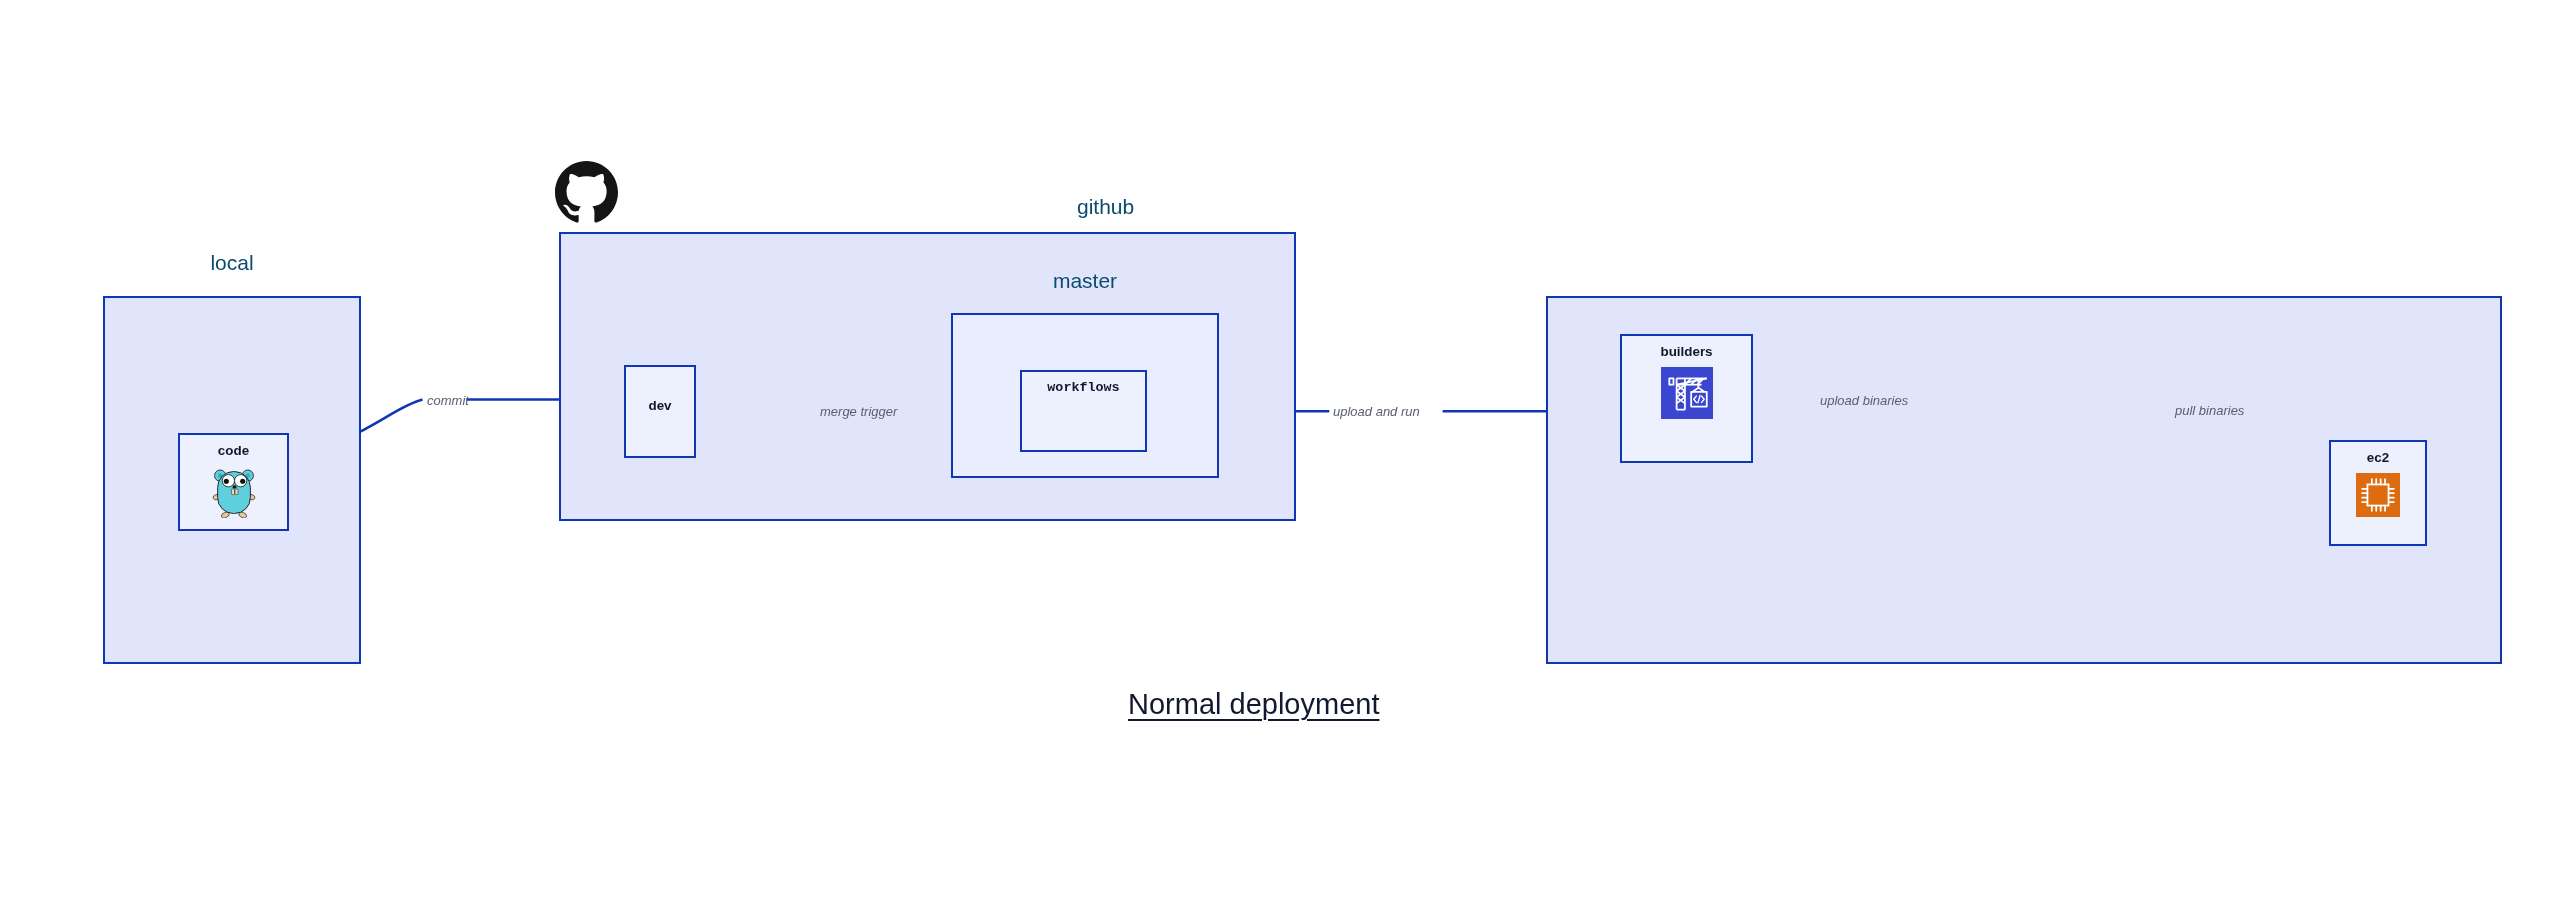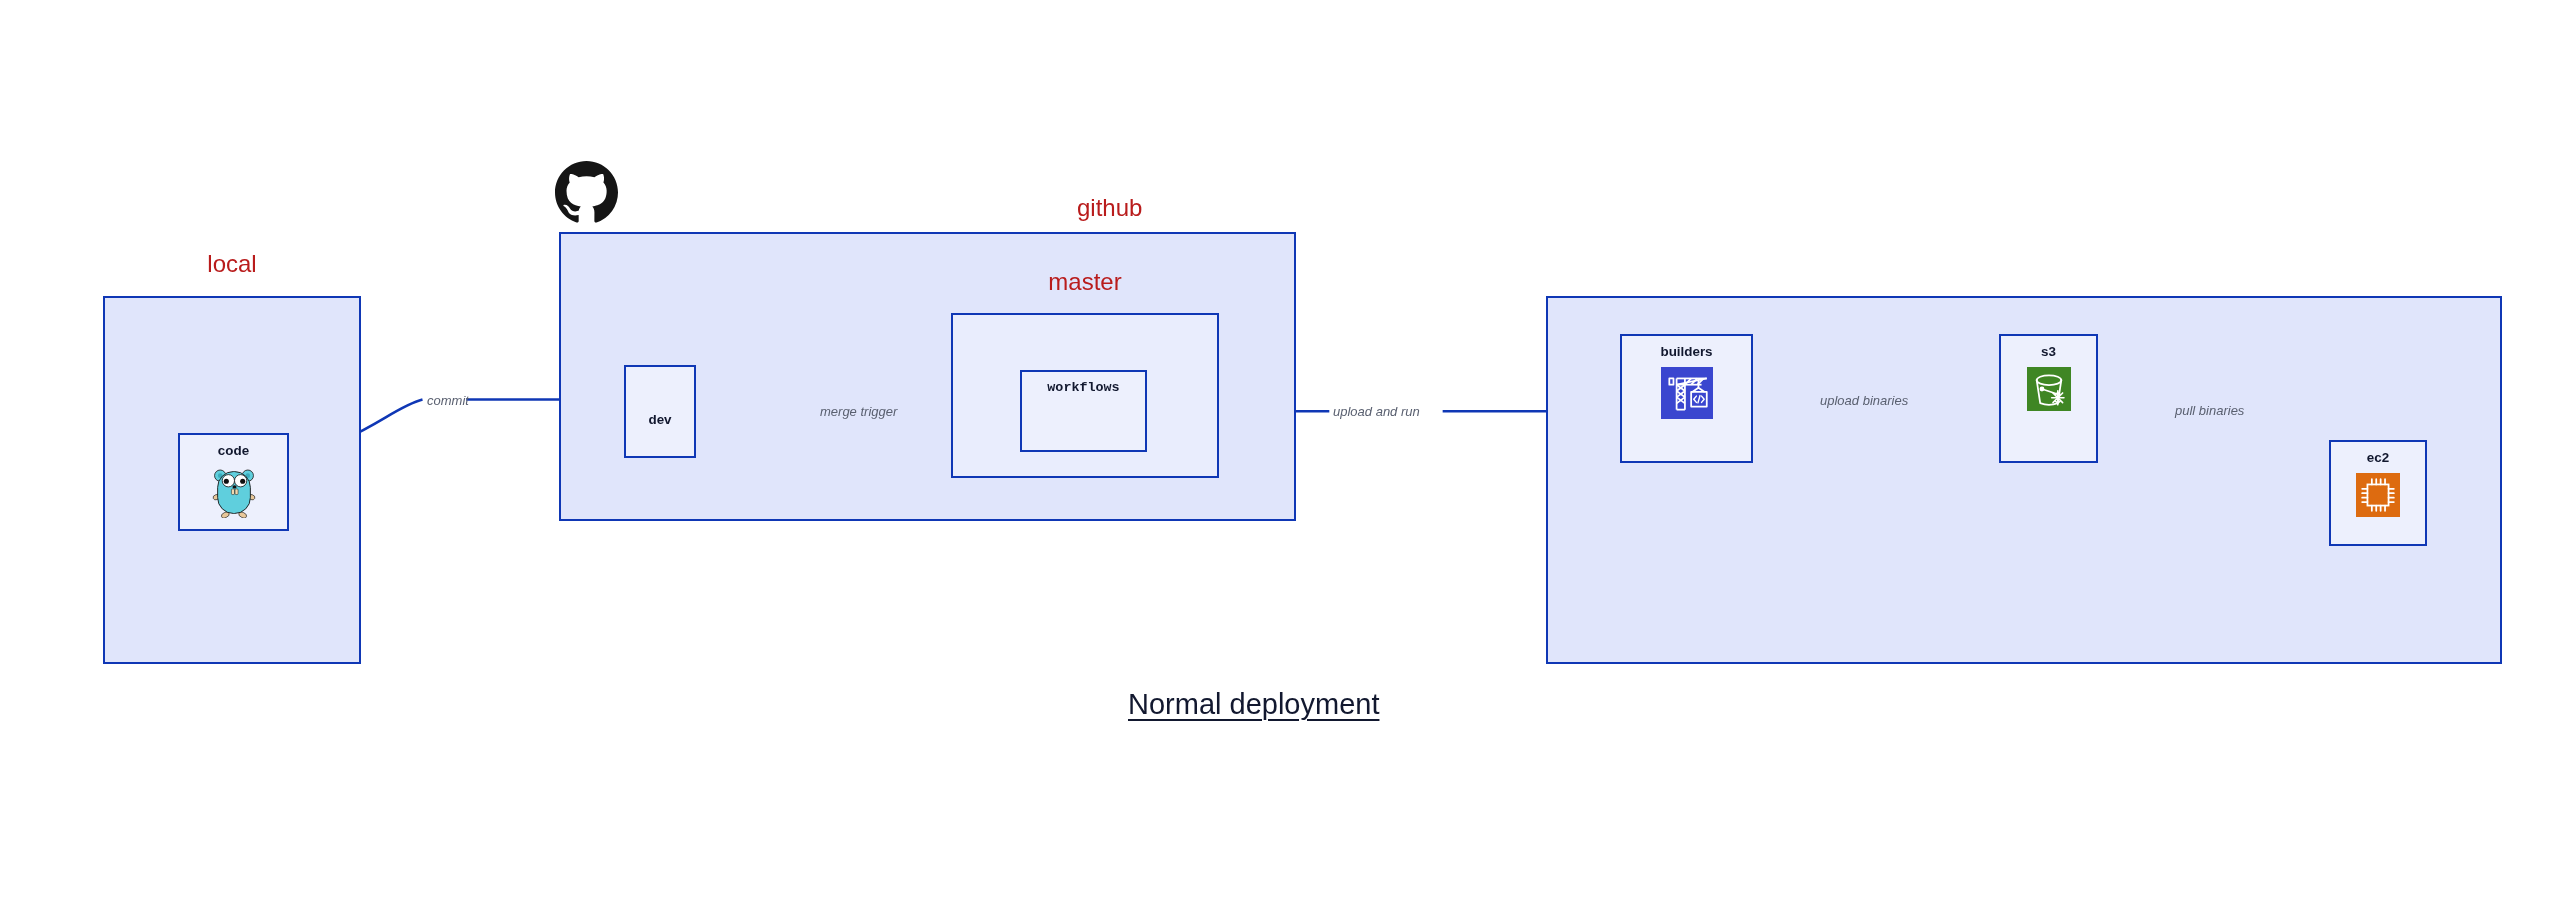--- a/index.html
+++ b/index.html
@@ -30,22 +30,22 @@
     box-sizing: border-box;
     border: 2.6px solid #0f37b5;
     background: #e0e5fb;
   }
   .group.nested {
     background: #e9edfd;
   }
 
   .group-label {
     position: absolute;
-    color: #b91c1c;
-    font-size: 24px;
+    color: #0c4a6e;
+    font-size: 21px;
     font-weight: 400;
     line-height: 1;
     white-space: nowrap;
     text-align: center;
   }
 
   
   .node {
     position: absolute;
     box-sizing: border-box;
@@ -194,21 +194,21 @@
     </svg>
   </div>
 
   <div class="group-label" style="left:1077px; top:196px; width:206px; text-align:left;">github</div>
   <div class="group" style="left:559px; top:232px; width:737px; height:289px;"></div>
 
   <div class="group-label" style="left:951px; top:270px; width:268px;">master</div>
   <div class="group nested" style="left:951px; top:313px; width:268px; height:165px;"></div>
 
   <div class="node" style="left:624px; top:365px; width:72px; height:93px;">
-    <div class="node-label" style="margin-top:46px;">dev</div>
+    <div class="node-label" style="margin-top:32px;">dev</div>
   </div>
 
   <div class="node" style="left:1020px; top:370px; width:127px; height:82px;">
     <div class="node-label" style="font-family:Liberation Mono, monospace;">workflows</div>
   </div>
 
   <div class="group" style="left:1546px; top:296px; width:956px; height:368px;"></div>
 
   <div class="node" style="left:1620px; top:334px; width:133px; height:129px;align-items:center;">
     <div class="node-label">builders</div>
@@ -236,46 +236,20 @@
         </g>
         <g stroke="#ffffff" stroke-width="2.8" fill="none" stroke-linecap="round" stroke-linejoin="round">
           <path d="M68 56 L63 62 L68 68"></path>
           <path d="M78 56 L83 62 L78 68"></path>
           <path d="M75 55 L71 69"></path>
         </g>
       </svg>
     </div>
   </div>
 
-  <div class="node" style="left:1999px; top:334px; width:99px; height:129px;">
-    <div class="node-label">s3</div>
-    <div class="node-icon">
-      <svg width="44" height="44" viewBox="0 0 100 100">
-        <rect x="0" y="0" width="100" height="100" fill="#3f8624"></rect>
-        <g stroke="#ffffff" stroke-width="4" fill="none" stroke-linecap="round" stroke-linejoin="round">
-
-          <path d="M22 30 L30 82 Q50 90 70 82 L78 30"></path>
-
-          <ellipse cx="50" cy="30" rx="28" ry="11"></ellipse>
-
-          <path d="M34 50 L70 62"></path>
-          <circle cx="34" cy="50" r="3.5" fill="#ffffff"></circle>
-        </g>
-
-        <g stroke="#ffffff" stroke-width="3.6" stroke-linecap="round">
-          <path d="M70 54 L70 86"></path>
-          <path d="M56 70 L84 70"></path>
-          <path d="M59 59 L81 81"></path>
-          <path d="M81 59 L59 81"></path>
-          <path d="M70 58 L65 62 M70 58 L75 62"></path>
-          <path d="M70 82 L65 78 M70 82 L75 78"></path>
-        </g>
-      </svg>
-    </div>
-  </div>
 
   <div class="node" style="left:2329px; top:440px; width:98px; height:106px;">
     <div class="node-label">ec2</div>
     <div class="node-icon">
       <svg width="44" height="44" viewBox="0 0 100 100">
         <rect x="0" y="0" width="100" height="100" fill="#dd6b10"></rect>
         <g stroke="#ffffff" stroke-width="4" fill="none" stroke-linecap="round">
           <rect x="26" y="26" width="48" height="48"></rect>
 
           <path d="M36 26 L36 14 M46 26 L46 14 M56 26 L56 14 M66 26 L66 14"></path>

